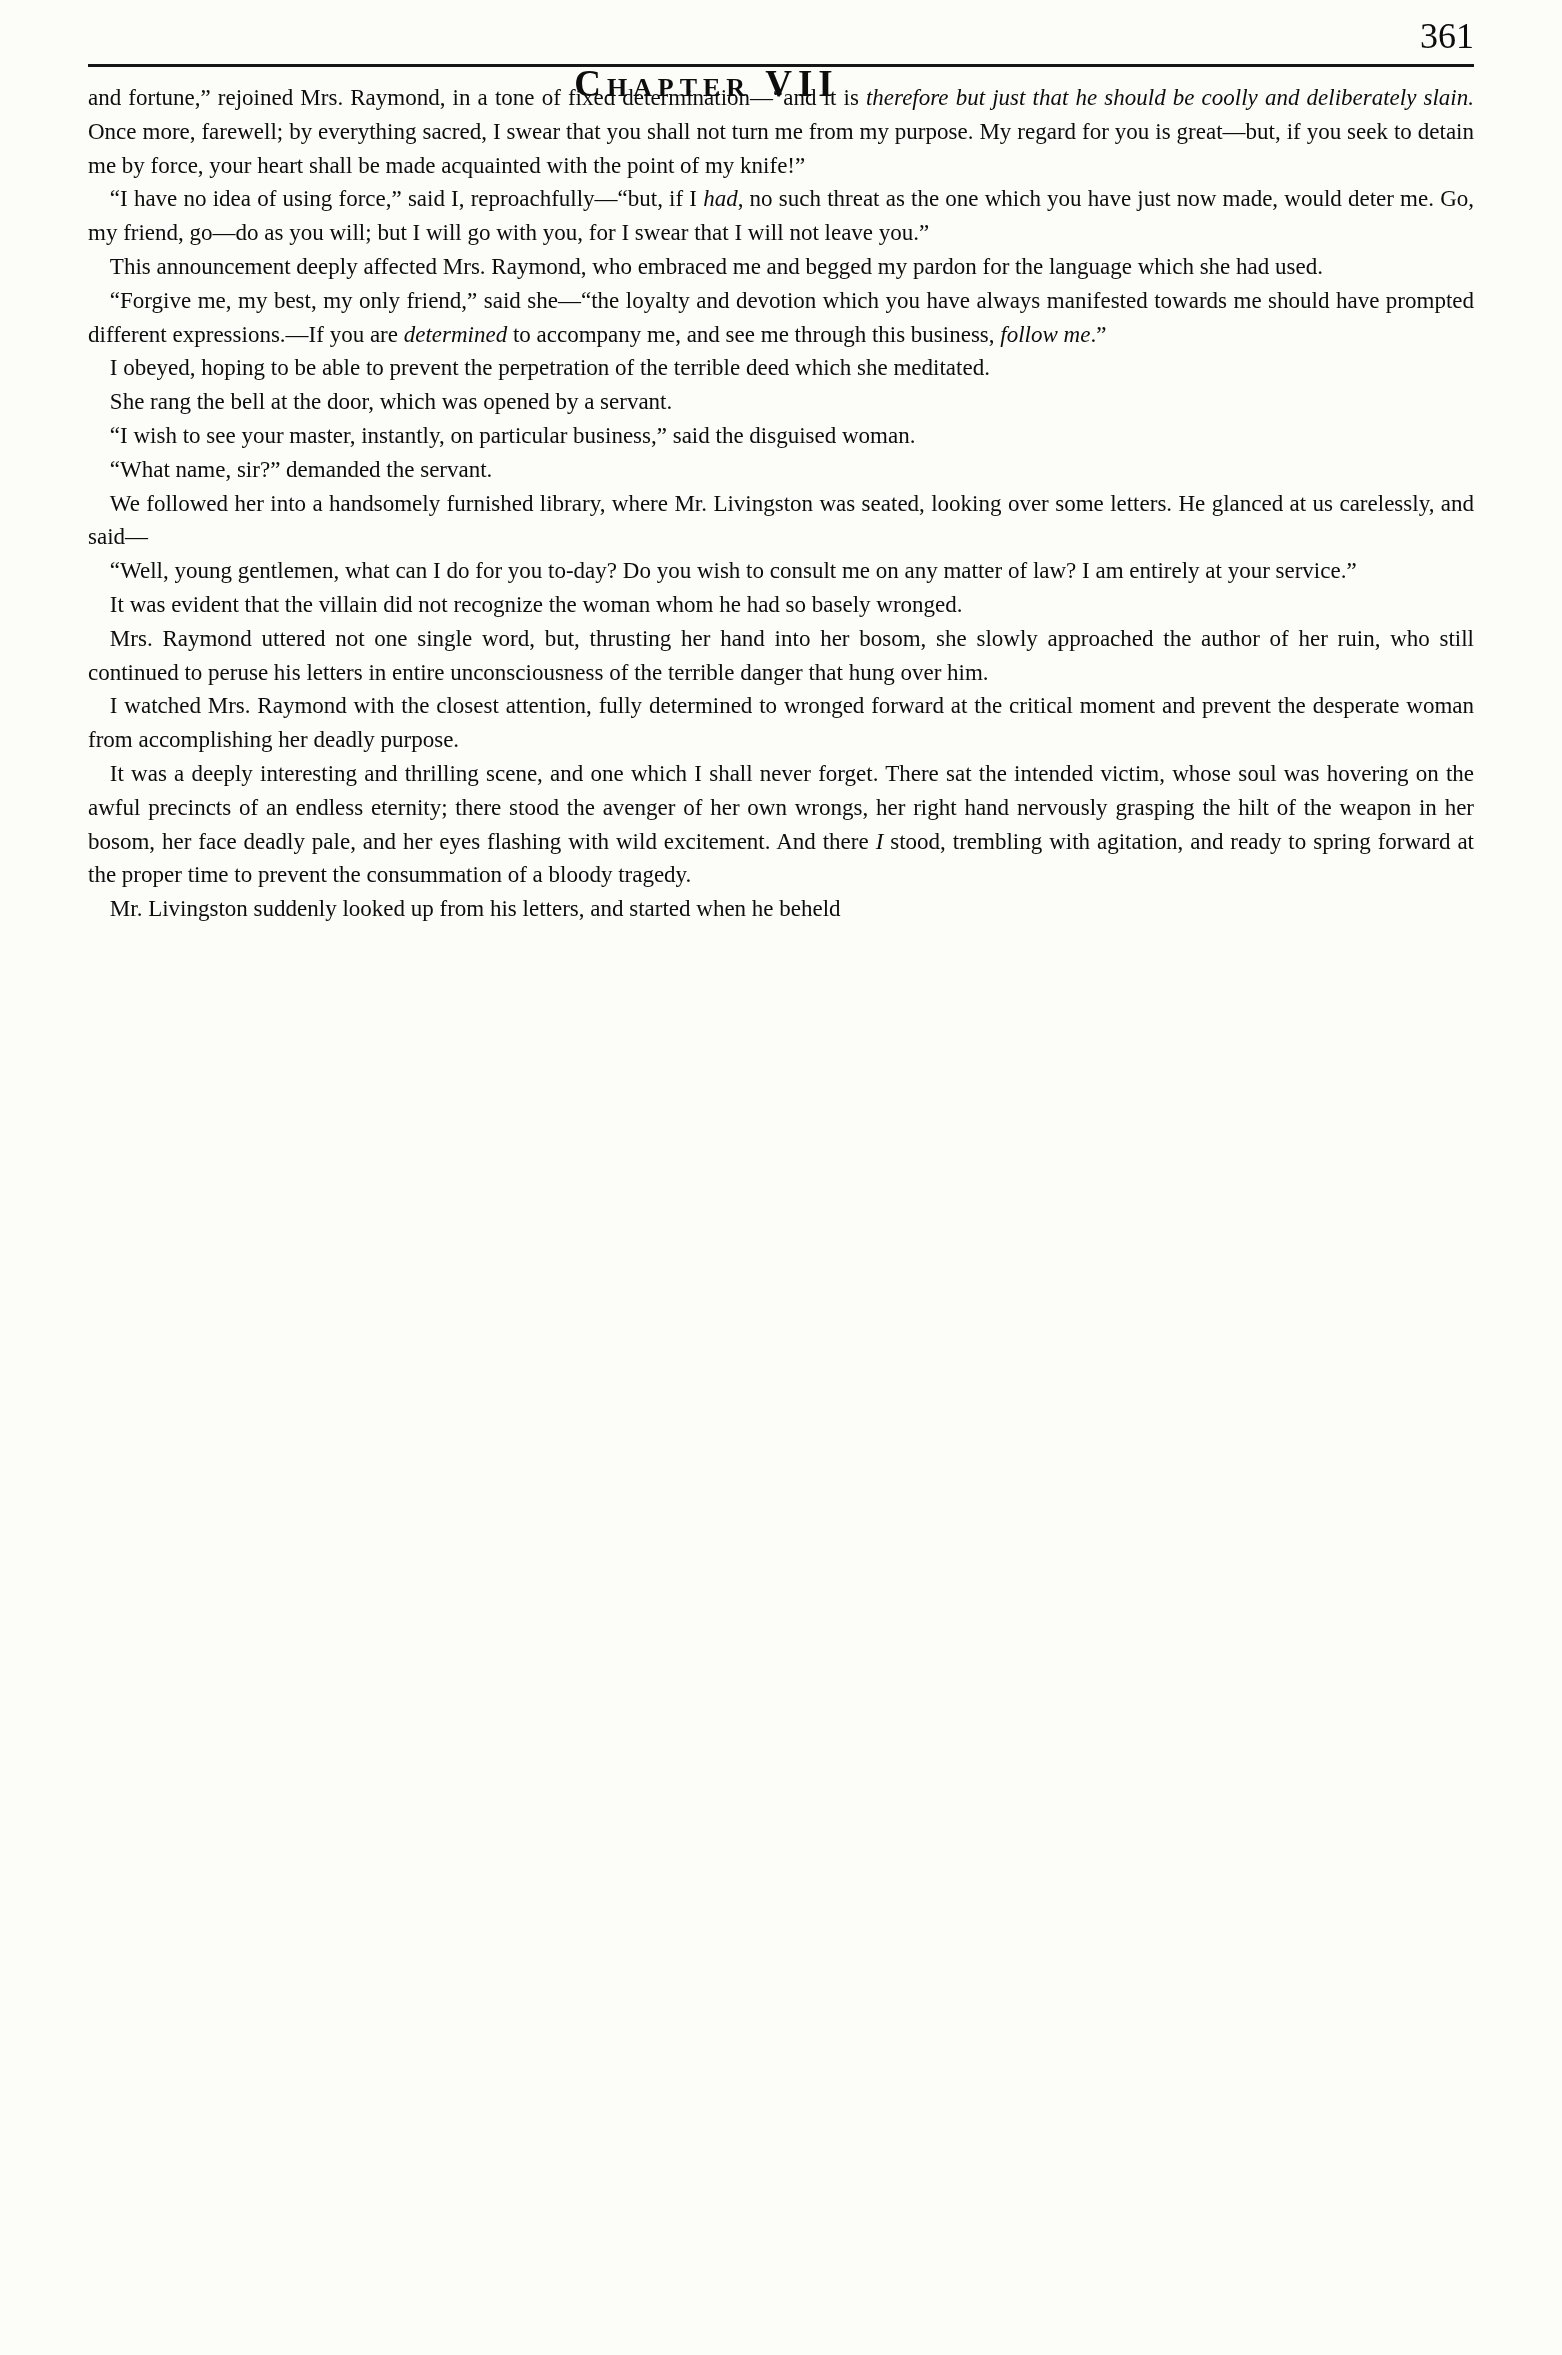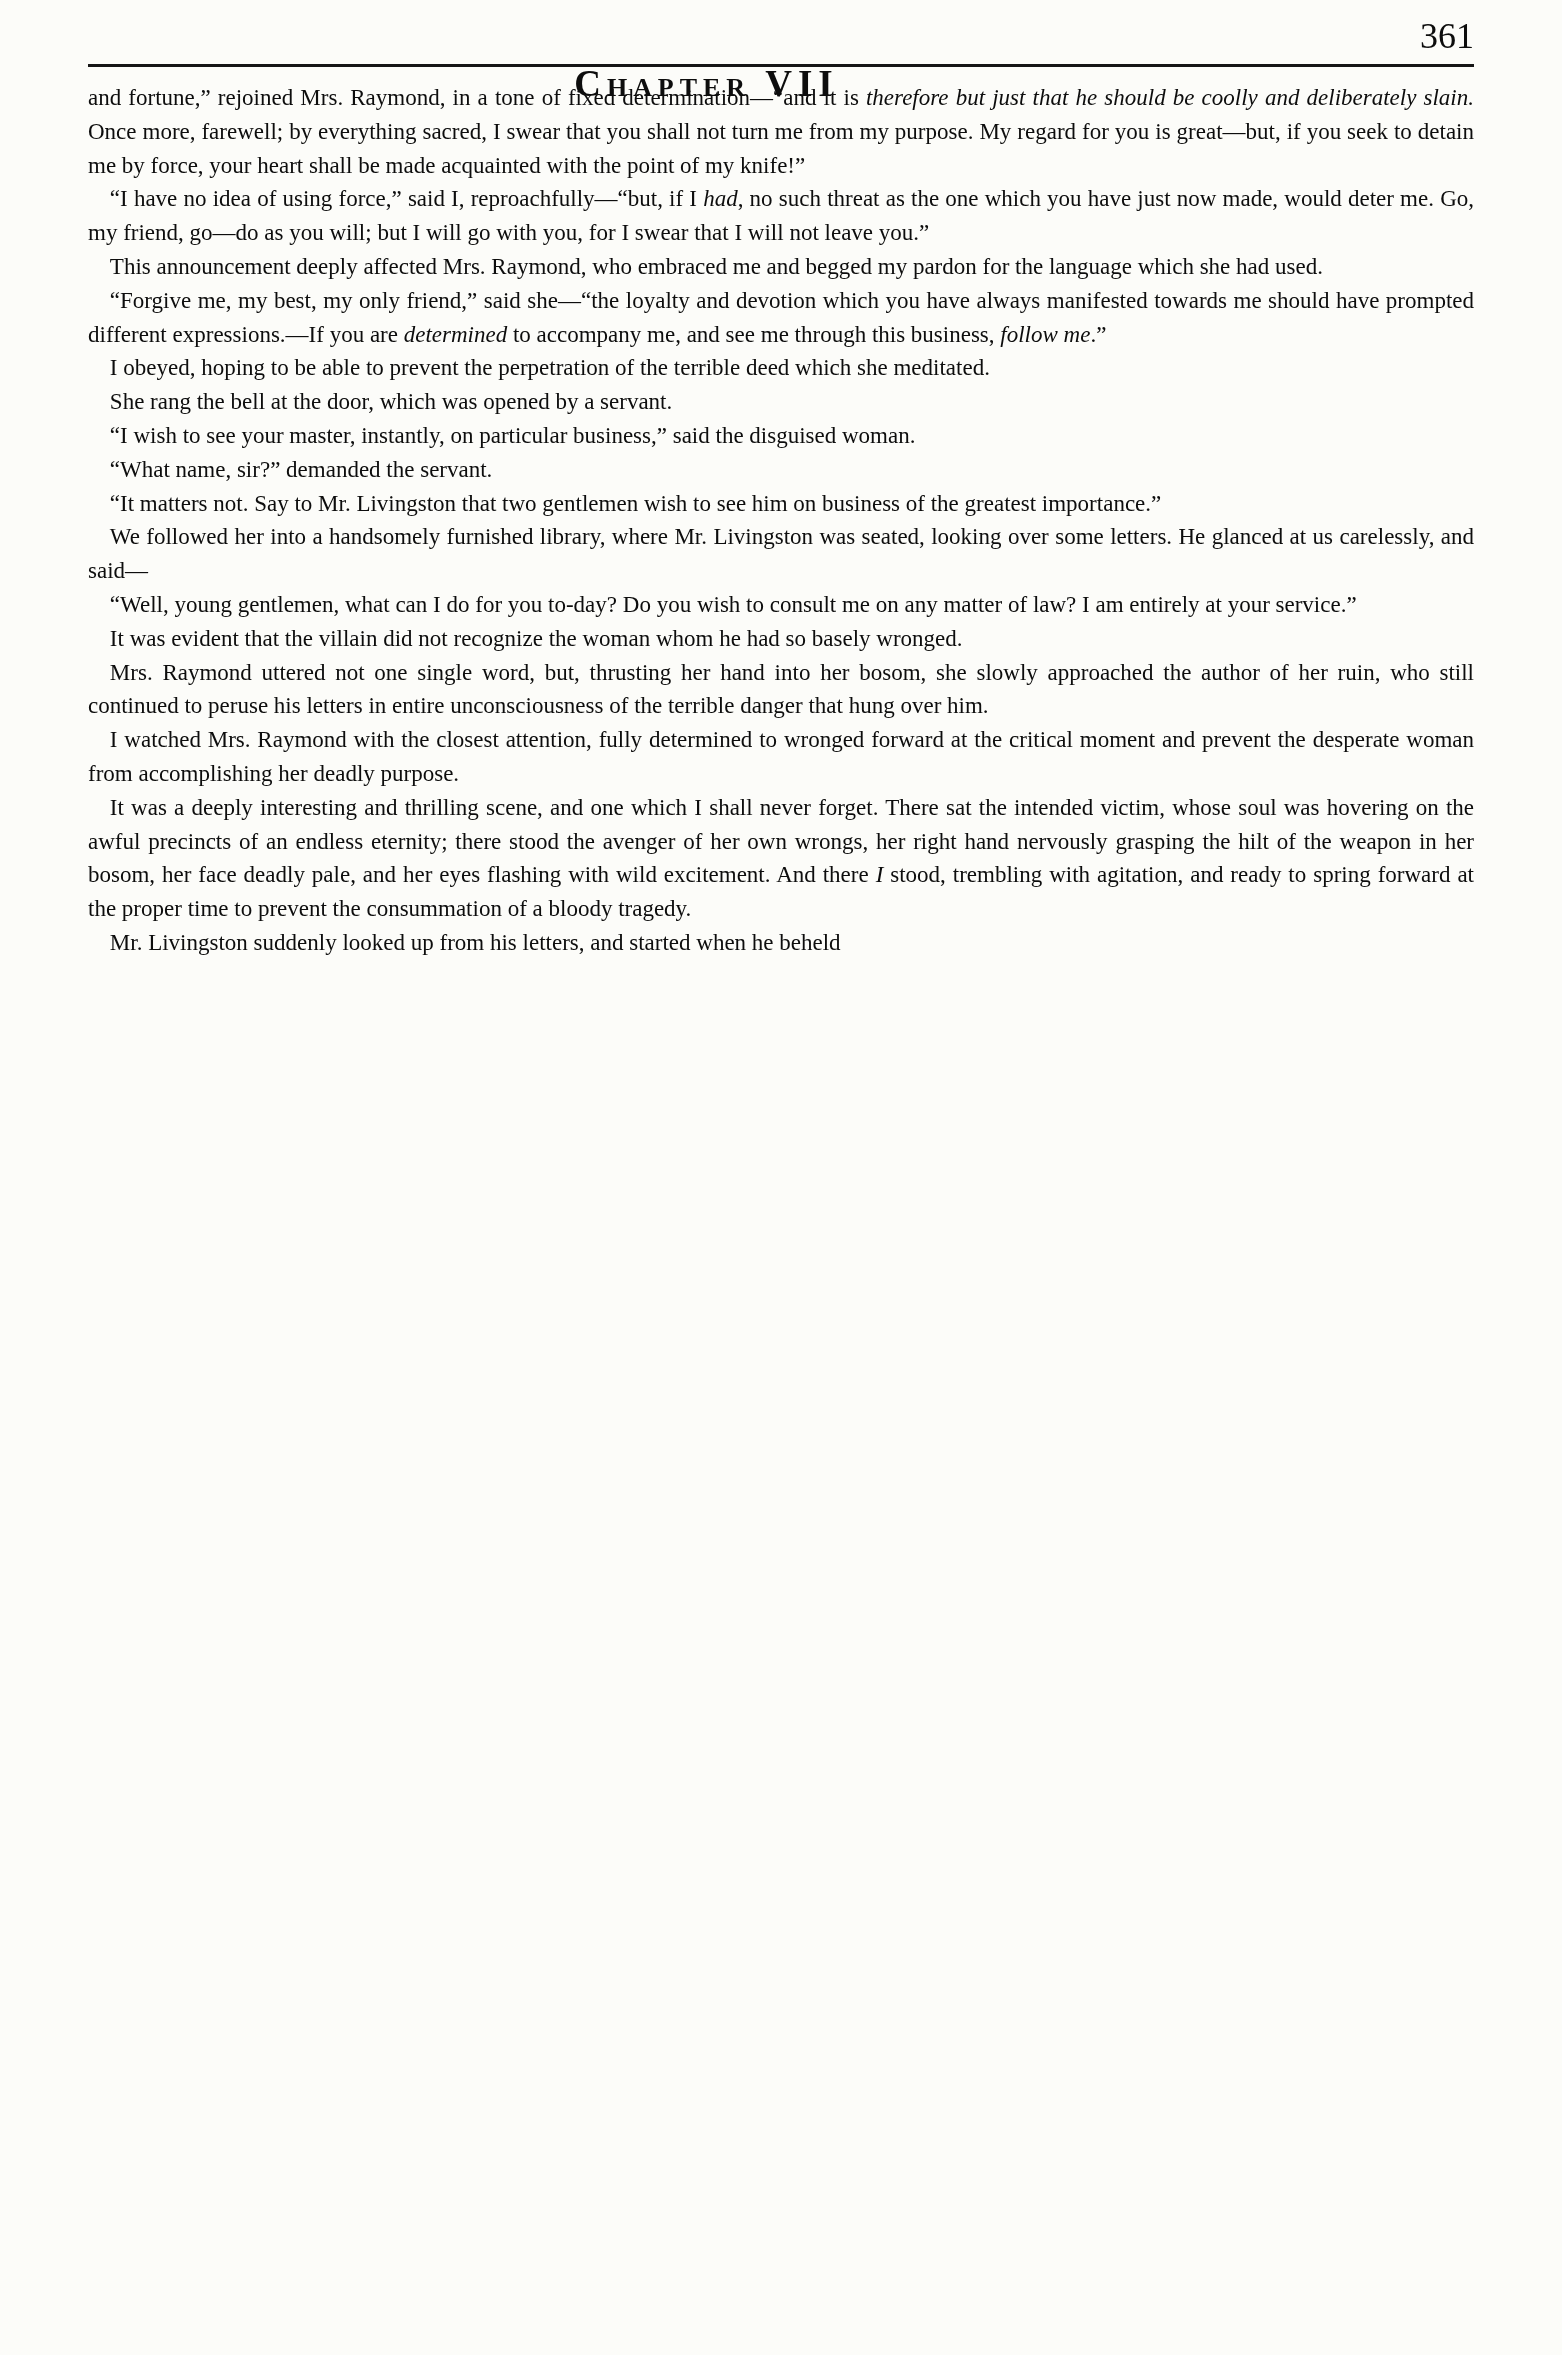--- a/index.html
+++ b/index.html
@@ -75,21 +75,20 @@
   <hr class="header-rule">
   <div class="page-body">
       <p class="no-indent"><span>and fortune,” rejoined Mrs. Raymond, in a tone of fixed determination—“and it is </span><i>therefore but just that he should be coolly and deliberately slain.</i><span> Once more, farewell; by everything sacred, I swear that you shall not turn me from my purpose. My regard for you is great—but, if you seek to detain me by force, your heart shall be made acquainted with the point of my knife!”</span></p>
       <p><span>“I have no idea of using force,” said I, reproachfully—“but, if I </span><i>had</i><span>, no such threat as the one which you have just now made, would deter me. Go, my friend, go—do as you will; but I will go with you, for I swear that I will not leave you.”</span></p>
       <p><span>This announcement deeply affected Mrs. Raymond, who embraced me and begged my pardon for the language which she had used.</span></p>
       <p><span>“Forgive me, my best, my only friend,” said she—“the loyalty and devotion which you have always manifested towards me should have prompted different expressions.—If you are </span><i>determined</i><span> to accompany me, and see me through this business, </span><i>follow me</i><span>.”</span></p>
       <p><span>I obeyed, hoping to be able to prevent the perpetration of the terrible deed which she meditated.</span></p>
       <p><span>She rang the bell at the door, which was opened by a servant.</span></p>
       <p><span>“I wish to see your master, instantly, on particular business,” said the disguised woman.</span></p>
       <p><span>“What name, sir?” demanded the servant.</span></p>
-      <p><span>“It matters not. Say to Mr. Livingston that two gentlemen wish to see him on business of the greatest importance.”</span></p>
       <p><span>We followed her into a handsomely furnished library, where Mr. Livingston was seated, looking over some letters. He glanced at us carelessly, and said—</span></p>
       <p><span>“Well, young gentlemen, what can I do for you to-day? Do you wish to consult me on any matter of law? I am entirely at your service.”</span></p>
       <p><span>It was evident that the villain did not recognize the woman whom he had so basely wronged.</span></p>
       <p><span>Mrs. Raymond uttered not one single word, but, thrusting her hand into her bosom, she slowly approached the author of her ruin, who still continued to peruse his letters in entire unconsciousness of the terrible danger that hung over him.</span></p>
       <p><span>I watched Mrs. Raymond with the closest attention, fully determined to wronged forward at the critical moment and prevent the desperate woman from accomplishing her deadly purpose.</span></p>
       <p><span>It was a deeply interesting and thrilling scene, and one which I shall never forget. There sat the intended victim, whose soul was hovering on the awful precincts of an endless eternity; there stood the avenger of her own wrongs, her right hand nervously grasping the hilt of the weapon in her bosom, her face deadly pale, and her eyes flashing with wild excitement. And there </span><i>I</i><span> stood, trembling with agitation, and ready to spring forward at the proper time to prevent the consummation of a bloody tragedy.</span></p>
       <p><span>Mr. Livingston suddenly looked up from his letters, and started when he beheld</span></p>
     </div>
 </div>
 

